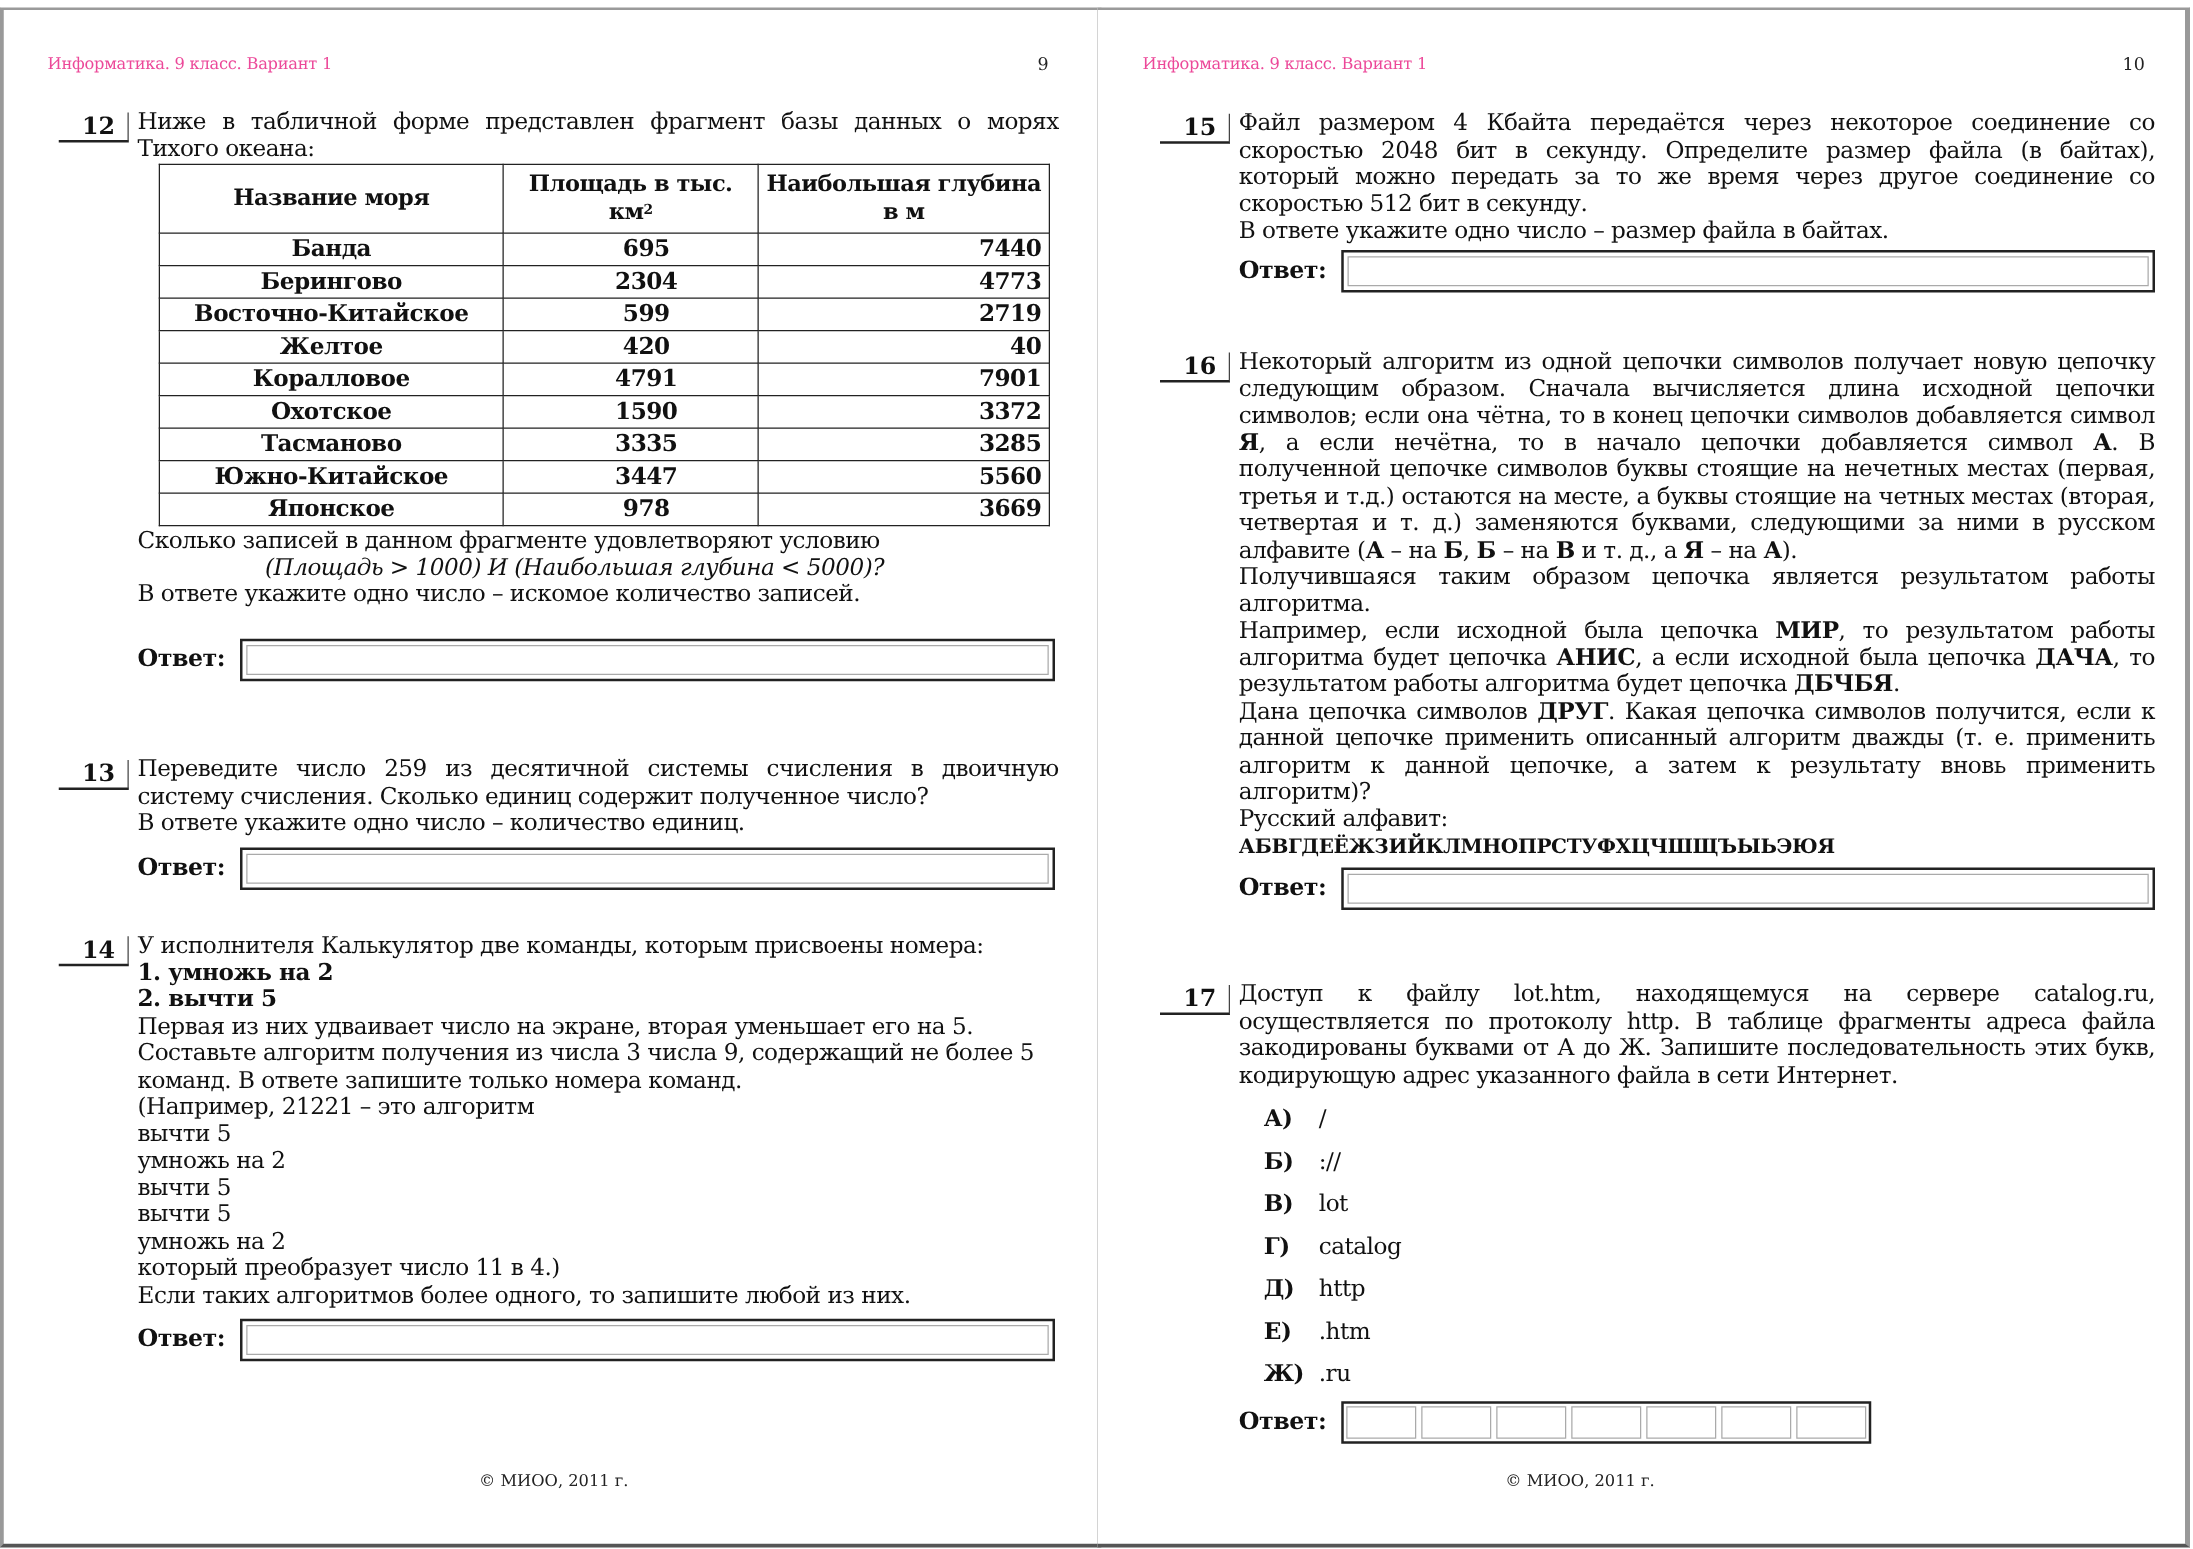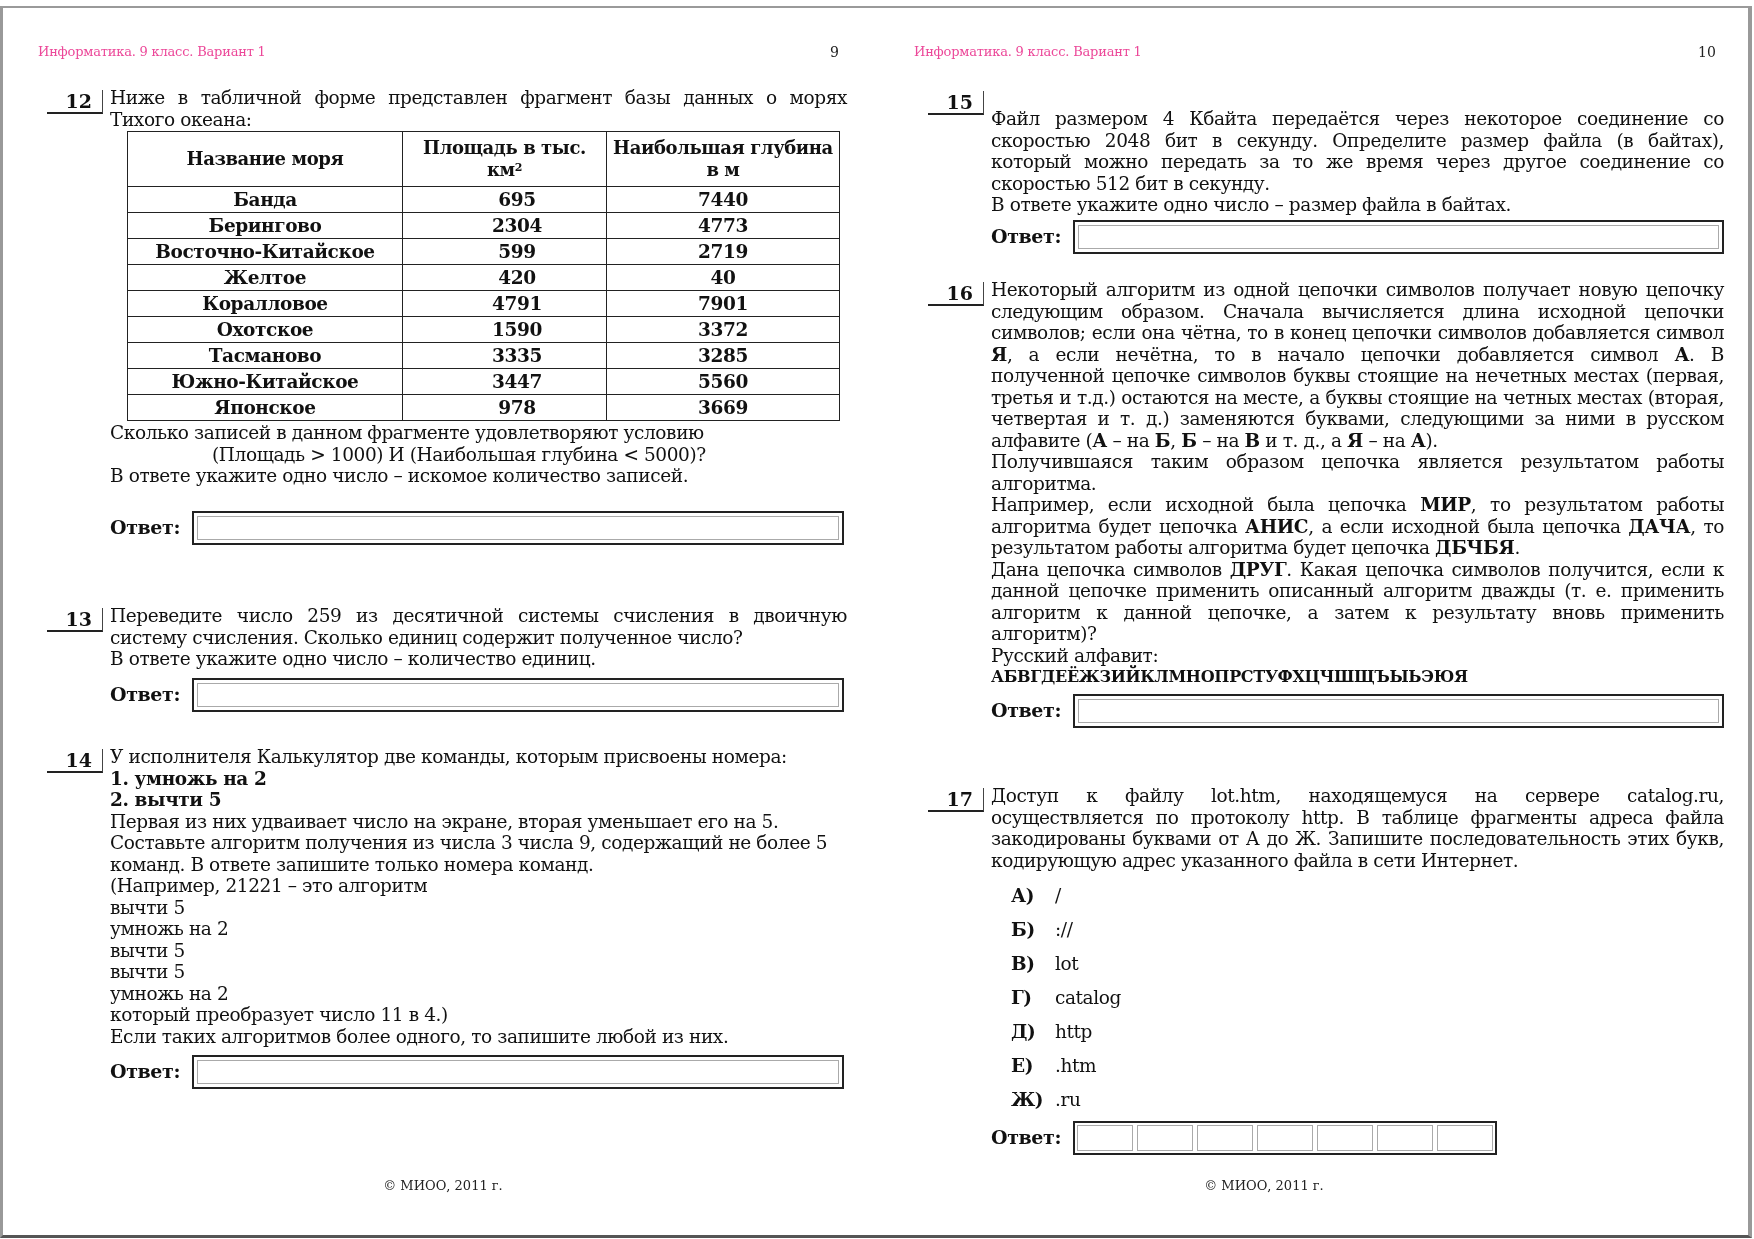--- a/index.html
+++ b/index.html
@@ -40,21 +40,21 @@
 
   table.seas {
     border-collapse: collapse; margin: 1px 0 1px 17px; font-size: 18.5px;
   }
   table.seas th, table.seas td {
     border: 1.5px solid #222; text-align: center; padding: 0 6px; line-height: 25px; font-weight: bold;
   }
   table.seas th { font-weight: bold; line-height: 22px; padding: 5px 6px; font-size: 18px; }
   table.seas td.c1 { width: 262px; }
   table.seas td.c2 { width: 166px; padding-left: 31px; }
-  table.seas td.c3 { width: 220px; }
+  table.seas td.c3 { width: 220px; text-align: right; }
   sup { font-size: 11px; vertical-align: top; position: relative; top: -2px; }
 
   .answer-row { display: flex; align-items: center; margin-top: 8px; }
   .answer-label { font-weight: bold; font-size: 19px; width: 82px; }
   .answer-box {
     height: 34px; border: 2px solid #222; box-sizing: border-box; position: relative; background: #fff;
   }
   .answer-box::after {
     content: ""; position: absolute; left: 3px; right: 3px; top: 3px; bottom: 3px;
     border: 1px solid #aaa;
@@ -136,21 +136,21 @@
                 <td class="c3">5560</td>
               </tr>
               <tr>
                 <td class="c1">Японское</td>
                 <td class="c2">978</td>
                 <td class="c3">3669</td>
               </tr>
             </tbody>
         </table>
         <p>Сколько записей в данном фрагменте удовлетворяют условию</p>
-        <p style="padding-left:102px;">(Площадь &gt; 1000) И (Наибольшая глубина &lt; 5000)?</p>
+        <p style="padding-left:102px;font-style:italic;">(Площадь &gt; 1000) И (Наибольшая глубина &lt; 5000)?</p>
         <p>В ответе укажите одно число – искомое количество записей.</p>
         <div class="answer-row" style="margin-top:24px;">
           <span class="answer-label">Ответ:</span>
           <div class="answer-box" style="width:652px;">
             <input class="answer-input" value="" style="">
           </div>
         </div>
       </div>
     </div>
 
@@ -195,21 +195,21 @@
 
     <div class="footer" style="left:340px;">© МИОО, 2011 г.</div>
   </div>
 
   <div class="page right">
     <div class="run-head" style="left:36px;">Информатика. 9 класс. Вариант 1</div>
     <div class="run-num" style="left:820px;">10</div>
 
     <div class="task" style="left:50px; top:83px; width:810px;">
       <div class="qnum">15</div>
-      <div class="qbody" style="width:733px;margin-top:20px;">
+      <div class="qbody" style="width:733px;">
         <p>Файл размером 4 Кбайта передаётся через некоторое соединение со скоростью 2048 бит в секунду. Определите размер файла (в байтах), который можно передать за то же время через другое соединение со скоростью 512 бит в секунду.</p>
         <p>В ответе укажите одно число – размер файла в байтах.</p>
         <div class="answer-row" style="margin-top:4px;">
           <span class="answer-label">Ответ:</span>
           <div class="answer-box" style="width:652px;">
             <input class="answer-input" value="" style="">
           </div>
         </div>
       </div>
     </div>

